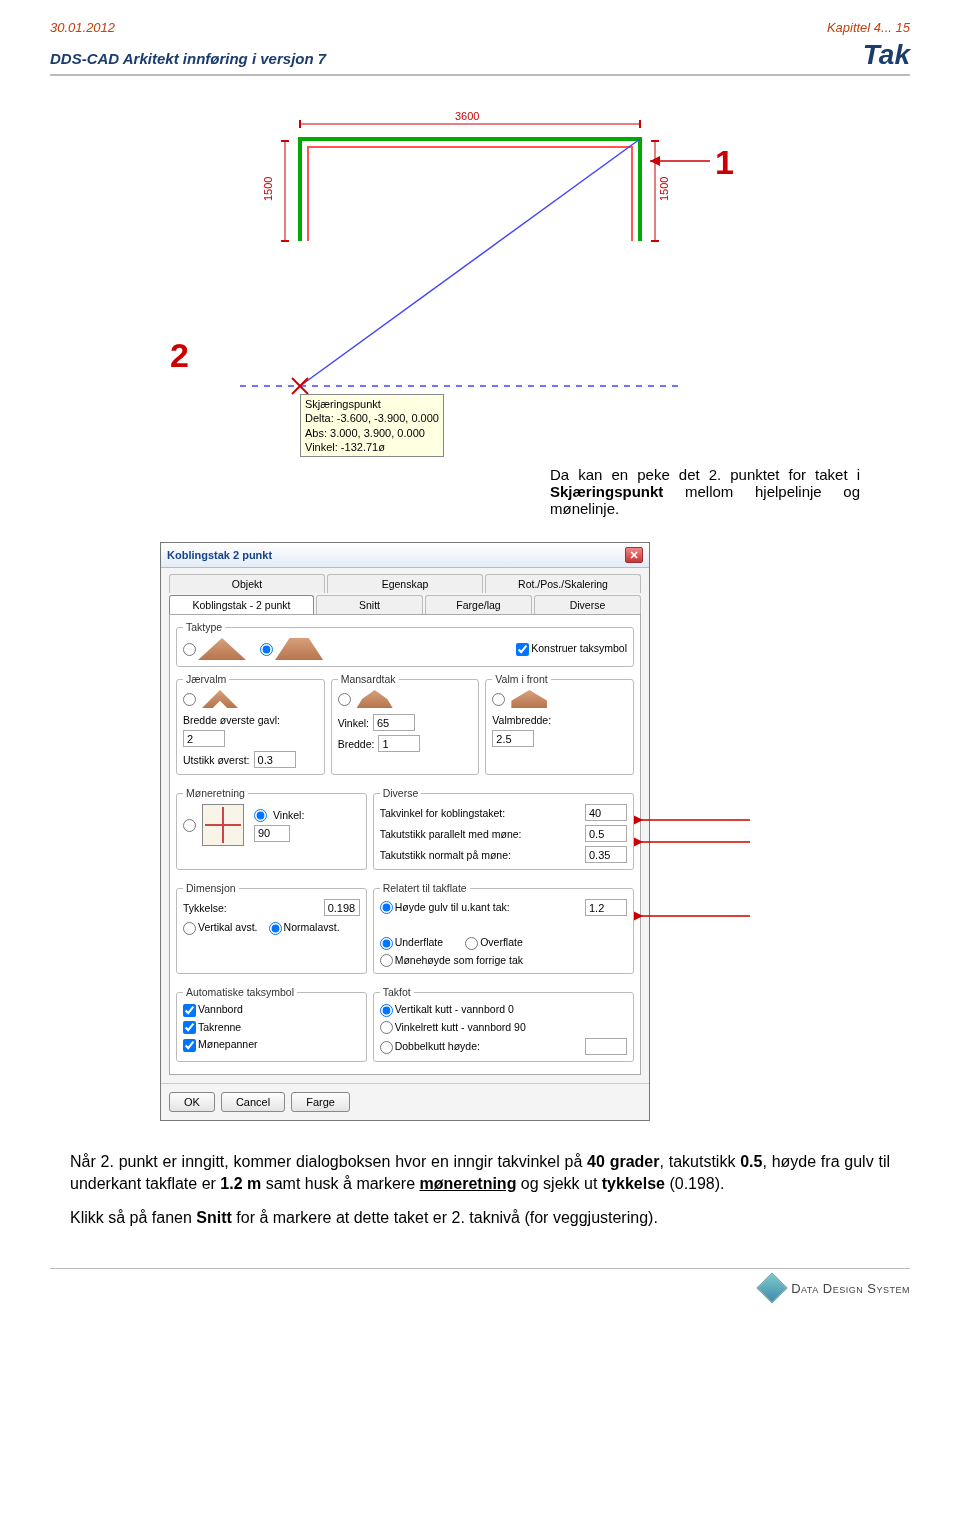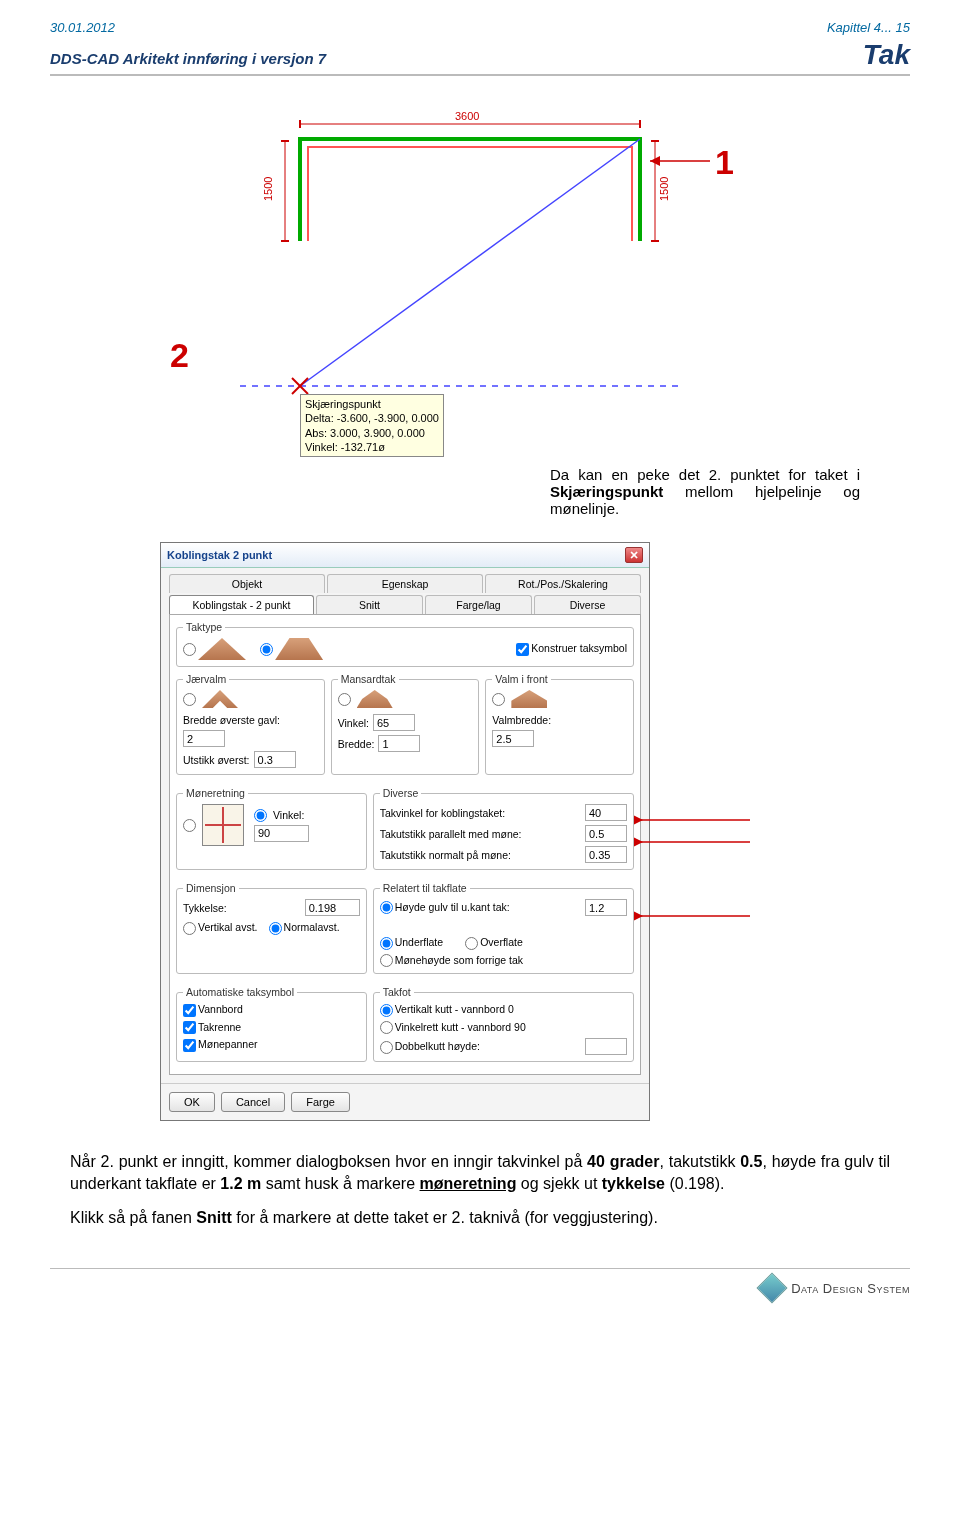--- a/index.html
+++ b/index.html
@@ -9,21 +9,21 @@
     width: 960px;
     margin: 0 auto;
     padding: 20px 50px 30px 50px;
     color: #000;
   }
   .header-row {
     display: flex;
     justify-content: space-between;
     font-size: 13px;
     font-style: italic;
-    color: #0369a1;
+    color: #c2410c;
     text-align: right;
   }
   .header-row2 {
     display: flex;
     justify-content: space-between;
     align-items: baseline;
     font-style: italic;
     color: #1a3d6e;
     margin-top: 4px;
   }
@@ -140,21 +140,21 @@
   .roof-thumb.small { width: 36px; height: 18px; }
   .roof-thumb.hip { clip-path: polygon(30% 0%, 70% 0%, 100% 100%, 0% 100%); }
   .roof-thumb.front { clip-path: polygon(50% 0%, 100% 60%, 100% 100%, 0% 100%, 0% 60%); }
 
   input[type=radio], input[type=checkbox] { vertical-align: middle; margin-right: 2px; }
   input[type=text] {
     width: 42px; height: 17px;
     border: 1px solid #aaa;
     font-size: 11px; padding: 0 3px;
   }
-  input[type=text].w55 { width: 55px; }
+  input[type=text].w55 { width: 36px; }
   .lbl { font-size: 10.5px; }
   .three-col { display: flex; gap: 6px; }
   .three-col > fieldset { flex: 1; }
   .two-col { display: flex; gap: 6px; }
   .two-col > div, .two-col > fieldset { flex: 1; }
 
   .compass {
     width: 42px; height: 42px;
     border: 1px solid #888;
     position: relative;

